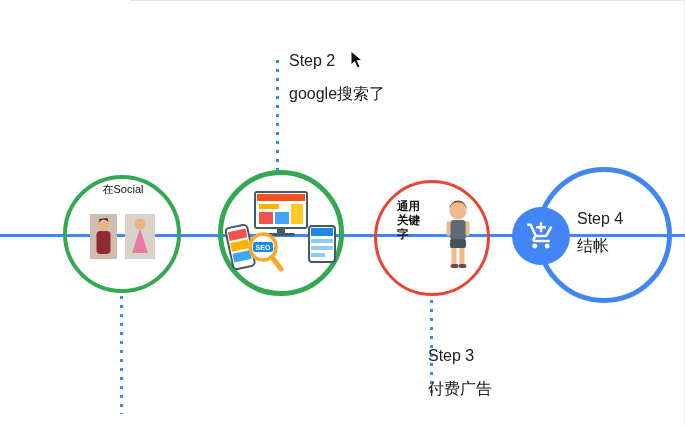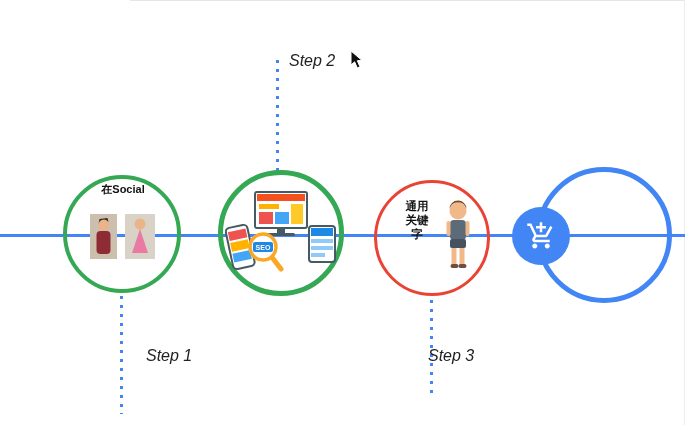--- a/index.html
+++ b/index.html
@@ -18,36 +18,36 @@
   .dotted-step1 { left:120px; top:296px; height:118px; }
   .dotted-step3 { left:430px; top:300px; height:98px; }
 
   .ring { position:absolute; border-radius:50%; background:transparent; z-index:2; }
   .ring1 { left:63px;  top:175px; width:118px; height:118px; border:4px solid #34a853; }
   .ring2 { left:218px; top:170px; width:126px; height:126px; border:5px solid #34a853; }
   .ring3 { left:374px; top:180px; width:116px; height:116px; border:3px solid #ea4335; }
   .ring4 { left:536px; top:167px; width:136px; height:136px; border:5px solid #4285f4; }
 
   .c1-label { position:absolute; left:67px; top:183px; width:112px; text-align:center;
-    font-size:11px; font-weight:bold; color:#111; line-height:13px; z-index:3; }
-  .c3-label { position:absolute; left:397px; top:199px; width:40px; text-align:center;
+    font-size:11px; font-weight:normal; color:#111; line-height:13px; z-index:3; }
+  .c3-label { position:absolute; left:397px; top:199px; width:40px; 
     font-size:11.5px; font-weight:bold; color:#111; line-height:14px; z-index:3; }
 
   .photos { position:absolute; left:90px; top:214px; display:flex; gap:8px; z-index:3; }
   .devices { position:absolute; left:225px; top:190px; z-index:3; }
   .person  { position:absolute; left:441px; top:198px; z-index:3; }
 
   .badge { position:absolute; left:512px; top:207px; width:58px; height:58px; border-radius:50%;
     background:#4285f4; display:flex; align-items:center; justify-content:center; z-index:4; }
 
   .step4-text { position:absolute; left:577px; top:205px; font-size:16px; color:#202124;
     line-height:27px; z-index:3; }
 
   .step-block { position:absolute; font-size:16px; color:#202124; z-index:4; }
-  .step-block .line { line-height:26px;font-style:italic; }
+  .step-block .line { line-height:26px; }
   .step-block .gap { height:7px; }
   .step2-block { left:289px; top:48px; }
   .step1-block { left:146px; top:343px; }
   .step3-block { left:428px; top:343px; }
 
   .cursor { position:absolute; left:350px; top:50px; z-index:6; }
 </style>
 </head>
 <body>
 
@@ -137,34 +137,37 @@
       <rect x="17.5" y="66" width="8" height="4" rx="2" fill="#6d4c41"></rect>
     </svg>
   </div>
 
   <div class="badge">
     <svg width="30" height="30" viewBox="0 0 24 24">
       <path fill="#ffffff" d="M11 9h2V6h3V4h-3V1h-2v3H8v2h3v3zm-4 9c-1.1 0-1.99.9-1.99 2S5.9 22 7 22s2-.9 2-2-.9-2-2-2zm10 0c-1.1 0-1.99.9-1.99 2s.89 2 1.99 2 2-.9 2-2-.9-2-2-2zm-9.83-3.25l.03-.12.9-1.63h7.45c.75 0 1.41-.41 1.75-1.03l3.86-7.01L19.42 4h-.01l-1.1 2-2.76 5H8.53l-.13-.27L6.16 6l-.95-2-.94-2H1v2h2l3.6 7.59-1.35 2.45c-.16.28-.25.61-.25.96 0 1.1.9 2 2 2h12v-2H7.42c-.13 0-.25-.11-.25-.25z"></path>
     </svg>
   </div>
   <div class="step4-text">
+    <div>Step 4</div>
+    <div>结帐</div>
   </div>
 
   <div class="step-block step2-block">
     <div class="line">Step 2</div>
     <div class="gap"></div>
+    <div class="line">google搜索了</div>
   </div>
 
   <div class="step-block step1-block">
-    <div class="line">Step 1</div>
     <div class="gap"></div>
   </div>
 
   <div class="step-block step3-block">
     <div class="line">Step 3</div>
     <div class="gap"></div>
+    <div class="line">付费广告</div>
   </div>
 
   <svg class="cursor" width="14" height="20" viewBox="0 0 14 20">
     <path d="M1 1 L1 15 L4.6 11.8 L7.3 18 L10 16.8 L7.3 10.7 L12 10.4 Z" fill="#111111" stroke="#ffffff" stroke-width="1"></path>
   </svg>
 
 </div>
 
 </body></html>

